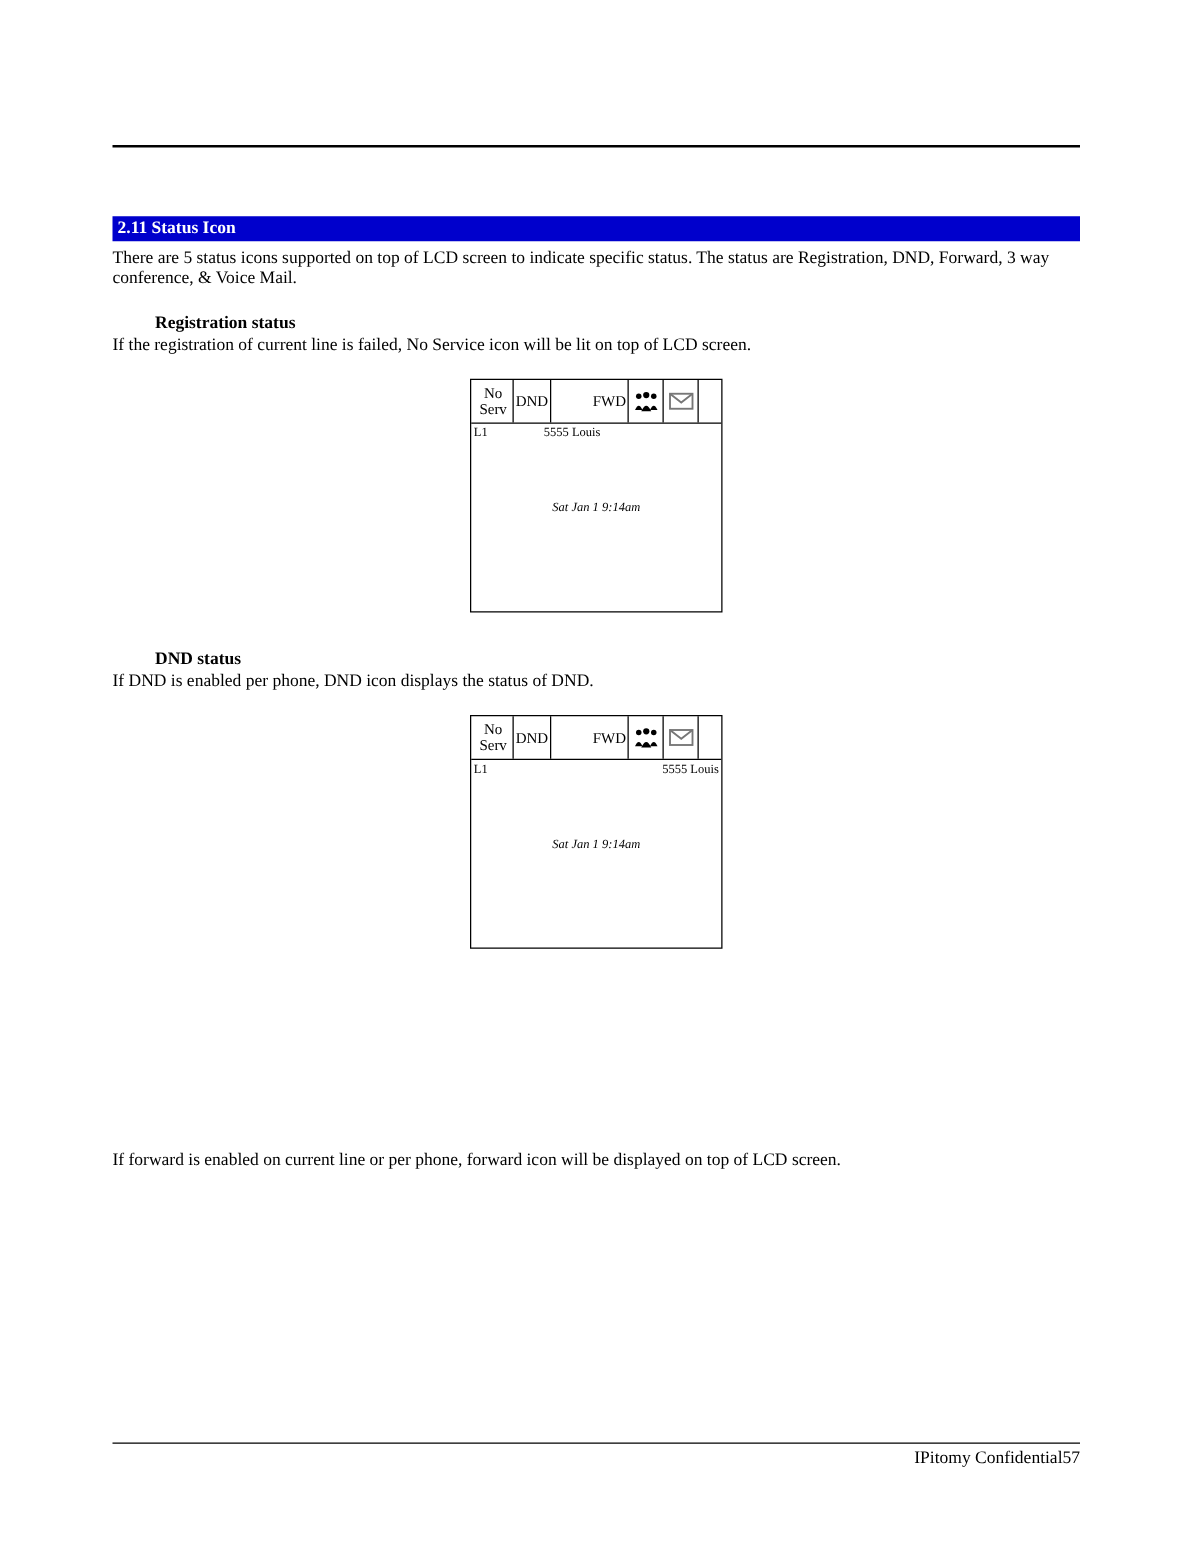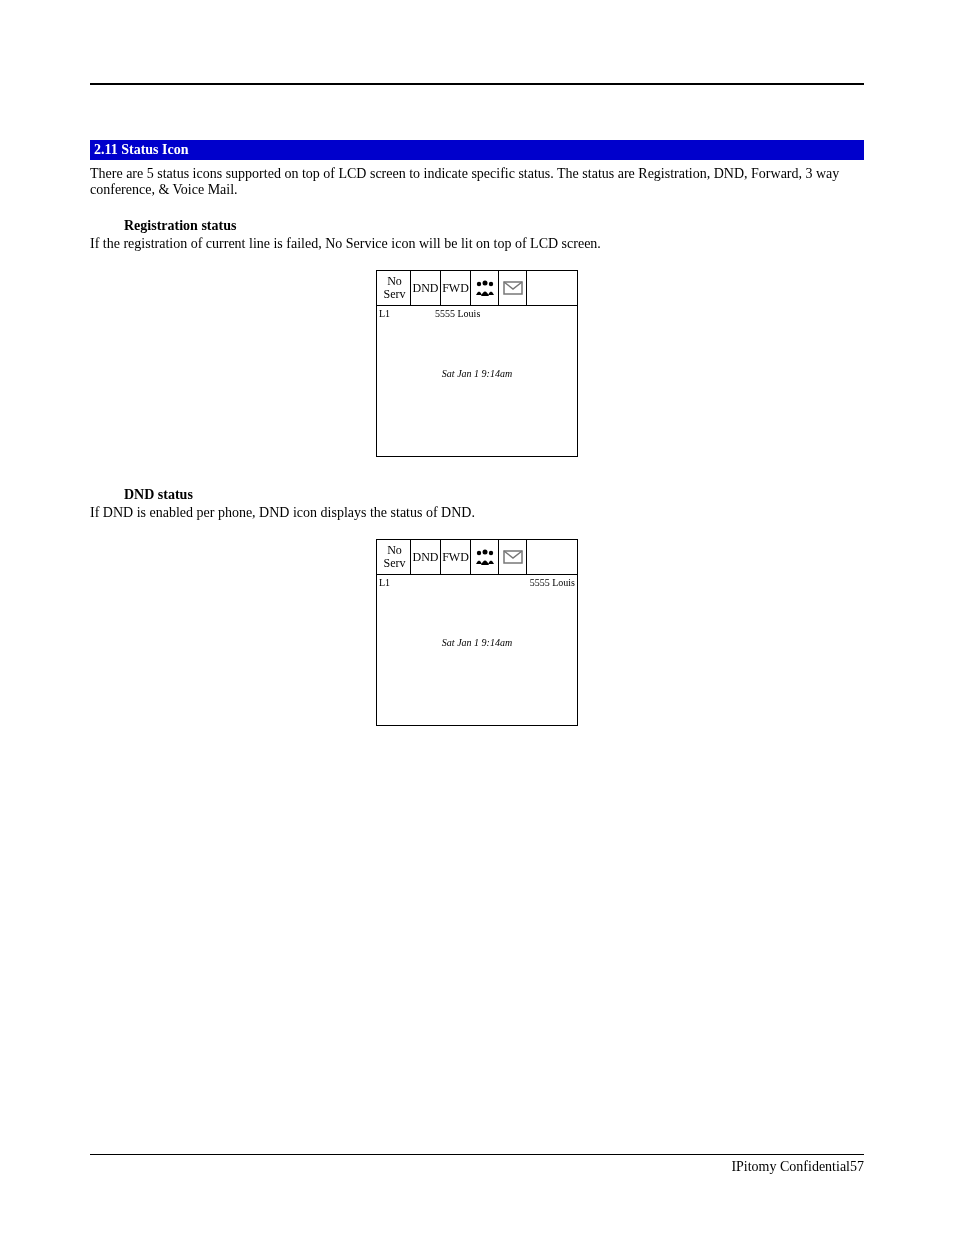--- a/index.html
+++ b/index.html
@@ -7,21 +7,21 @@
       padding: 0;
       font-family: "Times New Roman", Times, serif;
       font-size: 14px;
       background: #fff;
       color: #000;
     }
     .page {
       width: 954px;
       height: 1235px;
       box-sizing: border-box;
-      padding: 83px 90px 60px 90px;
+      padding: 116px 90px 60px 90px;
       position: relative;
     }
     .top-rule {
       border-top: 2px solid #000;
       margin-bottom: 55px;
     }
     .section-header {
       background: #0000cc;
       color: #fff;
       font-weight: bold;
@@ -57,21 +57,21 @@
       border-right: 1px solid #000;
       font-size: 12px;
       display: flex;
       align-items: center;
       justify-content: flex-start;
       padding-left: 2px;
       box-sizing: border-box;
     }
     .lcd-cell.noserv { width: 34px; line-height: 1.1; text-align: center; }
     .lcd-cell.dnd { width: 30px; justify-content: center; padding-left: 0; }
-    .lcd-cell.fwd { width: 30px; justify-content: center; padding-left: 0; }
+    .lcd-cell.fwd { width: 30px; justify-content: center; padding-left: 0; margin-left: 32px; }
     .lcd-cell.conf { width: 28px; justify-content: center; padding-left: 0; }
     .lcd-cell.mail { width: 28px; justify-content: center; padding-left: 0; }
     .lcd-cell.last { border-right: none; flex: 1; }
     .lcd-body {
       height: 150px;
       position: relative;
       font-size: 10px;
     }
     .lcd-line1 {
       position: absolute;
@@ -190,20 +190,21 @@
       <div class="lcd-body">
         <div class="lcd-line1">L1</div>
         <div class="lcd-info-right">5555  Louis</div>
         <div class="lcd-datetime">Sat Jan 1 9:14am</div>
       </div>
     </div>
   </div>
 
   <div class="spacer-large"></div>
 
+  <div class="desc">If forward is enabled on current line or per phone, forward icon will be displayed on top of LCD screen.</div>
 
   <div class="footer">
     <div class="footer-rule"></div>
     <div class="footer-row">
       <span>IPitomy Confidential</span>
       <span>57</span>
     </div>
   </div>
 </div>
 

